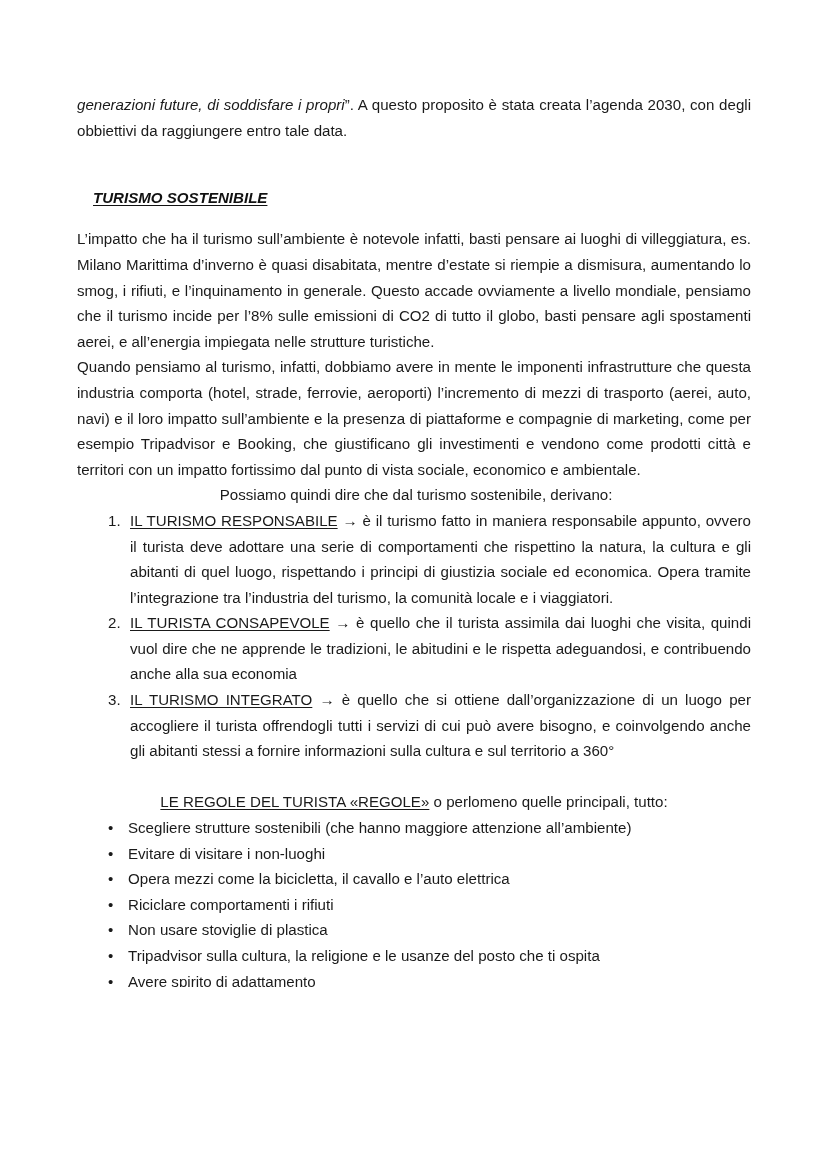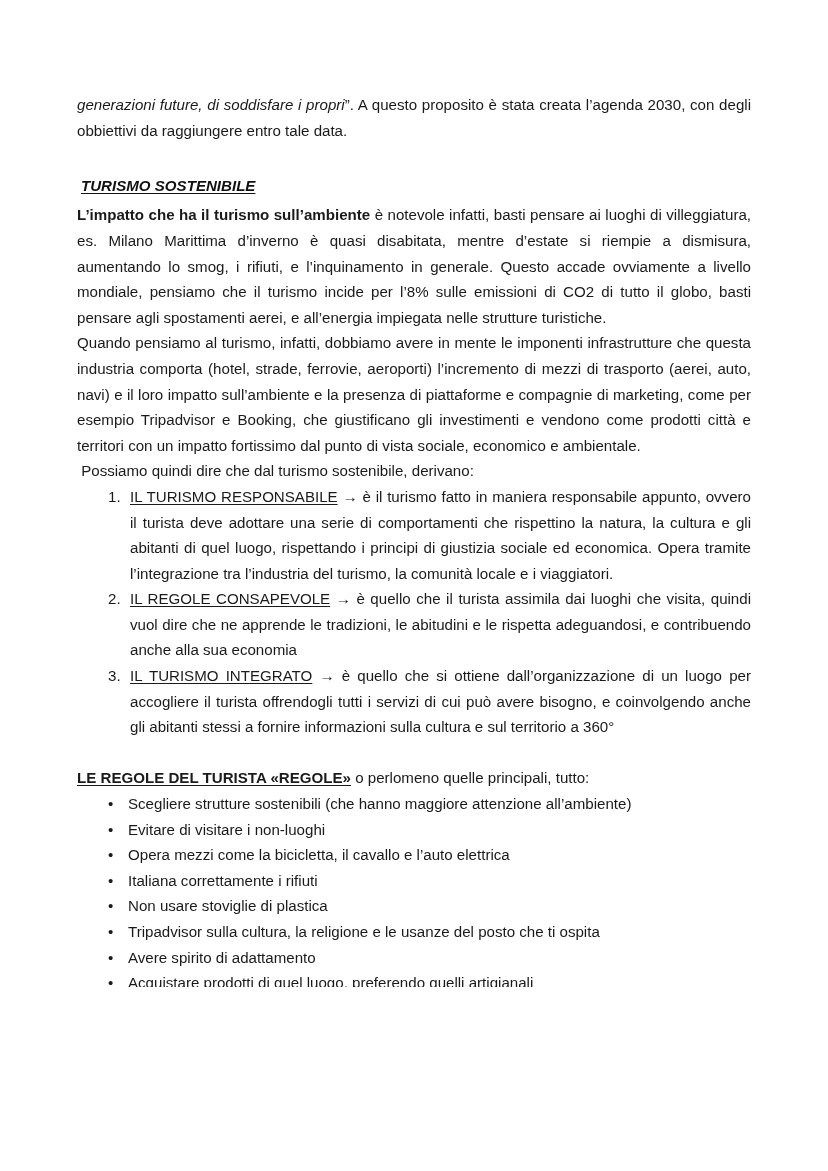--- a/index.html
+++ b/index.html
@@ -29,39 +29,39 @@
     margin: 0;
     font-size: 15.1px;
     line-height: 25.6px;
     text-align: justify;
     text-justify: inter-word;
     color: #1a1a1a;
     -webkit-hyphens: none;
     hyphens: none;
   }
   p.body-text.last-nojustify {
-    text-align: left;
+    text-align: center;
   }
   .spacer-line {
     height: 25.6px;
   }
   .heading {
-    margin: 4px;
+    margin: 16px;
     font-size: 15.1px;
     line-height: 25.6px;
     font-weight: bold;
     text-decoration: underline;
     text-underline-offset: 2px;
     color: #111111;
   }
   .heading.italic {
     font-style: italic;
   }
   .inline-bold {
-    font-weight: bold;
+    font-weight: normal;
   }
   .inline-italic {
     font-style: italic;
   }
   .inline-underline {
     text-decoration: underline;
     text-underline-offset: 2px;
   }
   
   ol.num-list {
@@ -131,36 +131,36 @@
 
     <p class="body-text">Quando pensiamo al turismo, infatti, dobbiamo avere in mente le imponenti infrastrutture che questa industria comporta (hotel, strade, ferrovie, aeroporti) l’incremento di mezzi di trasporto (aerei, auto, navi) e il loro impatto sull’ambiente e la presenza di piattaforme e compagnie di marketing, come per esempio Tripadvisor e Booking, che giustificano gli investimenti e vendono come prodotti città e territori con un impatto fortissimo dal punto di vista sociale, economico e ambientale.</p>
 
     <p class="body-text last-nojustify lead-space"> Possiamo quindi dire che dal turismo sostenibile, derivano:</p>
 
     <ol class="num-list">
       <li>
         <span class="marker">1.</span><span class="inline-underline">IL TURISMO RESPONSABILE</span> <span class="arrow">→</span> <span>è il turismo fatto in maniera responsabile appunto, ovvero il turista deve adottare una serie di comportamenti che rispettino la natura, la cultura e gli abitanti di quel luogo, rispettando i principi di giustizia sociale ed economica. Opera tramite l’integrazione tra l’industria del turismo, la comunità locale e i viaggiatori.</span>
       </li>
       <li>
-        <span class="marker">2.</span><span class="inline-underline">IL REGOLE CONSAPEVOLE</span> <span class="arrow">→</span> <span>è quello che il turista assimila dai luoghi che visita, quindi vuol dire che ne apprende le tradizioni, le abitudini e le rispetta adeguandosi, e contribuendo anche alla sua economia</span>
+        <span class="marker">2.</span><span class="inline-underline">IL TURISTA CONSAPEVOLE</span> <span class="arrow">→</span> <span>è quello che il turista assimila dai luoghi che visita, quindi vuol dire che ne apprende le tradizioni, le abitudini e le rispetta adeguandosi, e contribuendo anche alla sua economia</span>
       </li>
       <li>
         <span class="marker">3.</span><span class="inline-underline">IL  TURISMO  INTEGRATO</span> <span class="arrow">→</span> <span>è  quello  che  si  ottiene  dall’organizzazione  di  un  luogo  per accogliere il turista offrendogli tutti i servizi di cui può avere bisogno, e coinvolgendo anche gli abitanti stessi a fornire informazioni sulla cultura e sul territorio a 360°</span>
       </li>
     </ol>
 
     <div class="spacer-line"></div>
 
     <p class="body-text last-nojustify"><span class="inline-bold inline-underline">LE REGOLE DEL TURISTA «REGOLE»</span><span> o perlomeno quelle principali, tutto:</span></p>
 
     <ul class="bullet-list">
       <li><span class="marker">•</span><span>Scegliere strutture sostenibili (che hanno maggiore attenzione all’ambiente)</span></li>
       <li><span class="marker">•</span><span>Evitare di visitare i non-luoghi</span></li>
       <li><span class="marker">•</span><span>Opera mezzi come la bicicletta, il cavallo e l’auto elettrica</span></li>
-      <li><span class="marker">•</span><span>Italiana correttamente i rifiuti</span></li>
+      <li><span class="marker">•</span><span>Riciclare comportamenti i rifiuti</span></li>
       <li><span class="marker">•</span><span>Non usare stoviglie di plastica</span></li>
       <li><span class="marker">•</span><span>Tripadvisor sulla cultura, la religione e le usanze del posto che ti ospita</span></li>
       <li><span class="marker">•</span><span>Avere spirito di adattamento</span></li>
       <li><span class="marker">•</span><span>Acquistare prodotti di quel luogo, preferendo quelli artigianali</span></li>
       <li><span class="marker">•</span><span>Non disturbare gli animali del posto</span></li>
     </ul>
 
     <div class="spacer-line"></div>
 
     <p class="body-text last-nojustify">L’Italia è uno dei paesi che si è dotato per primo di un ente speciale di promozione del turismo.</p>

